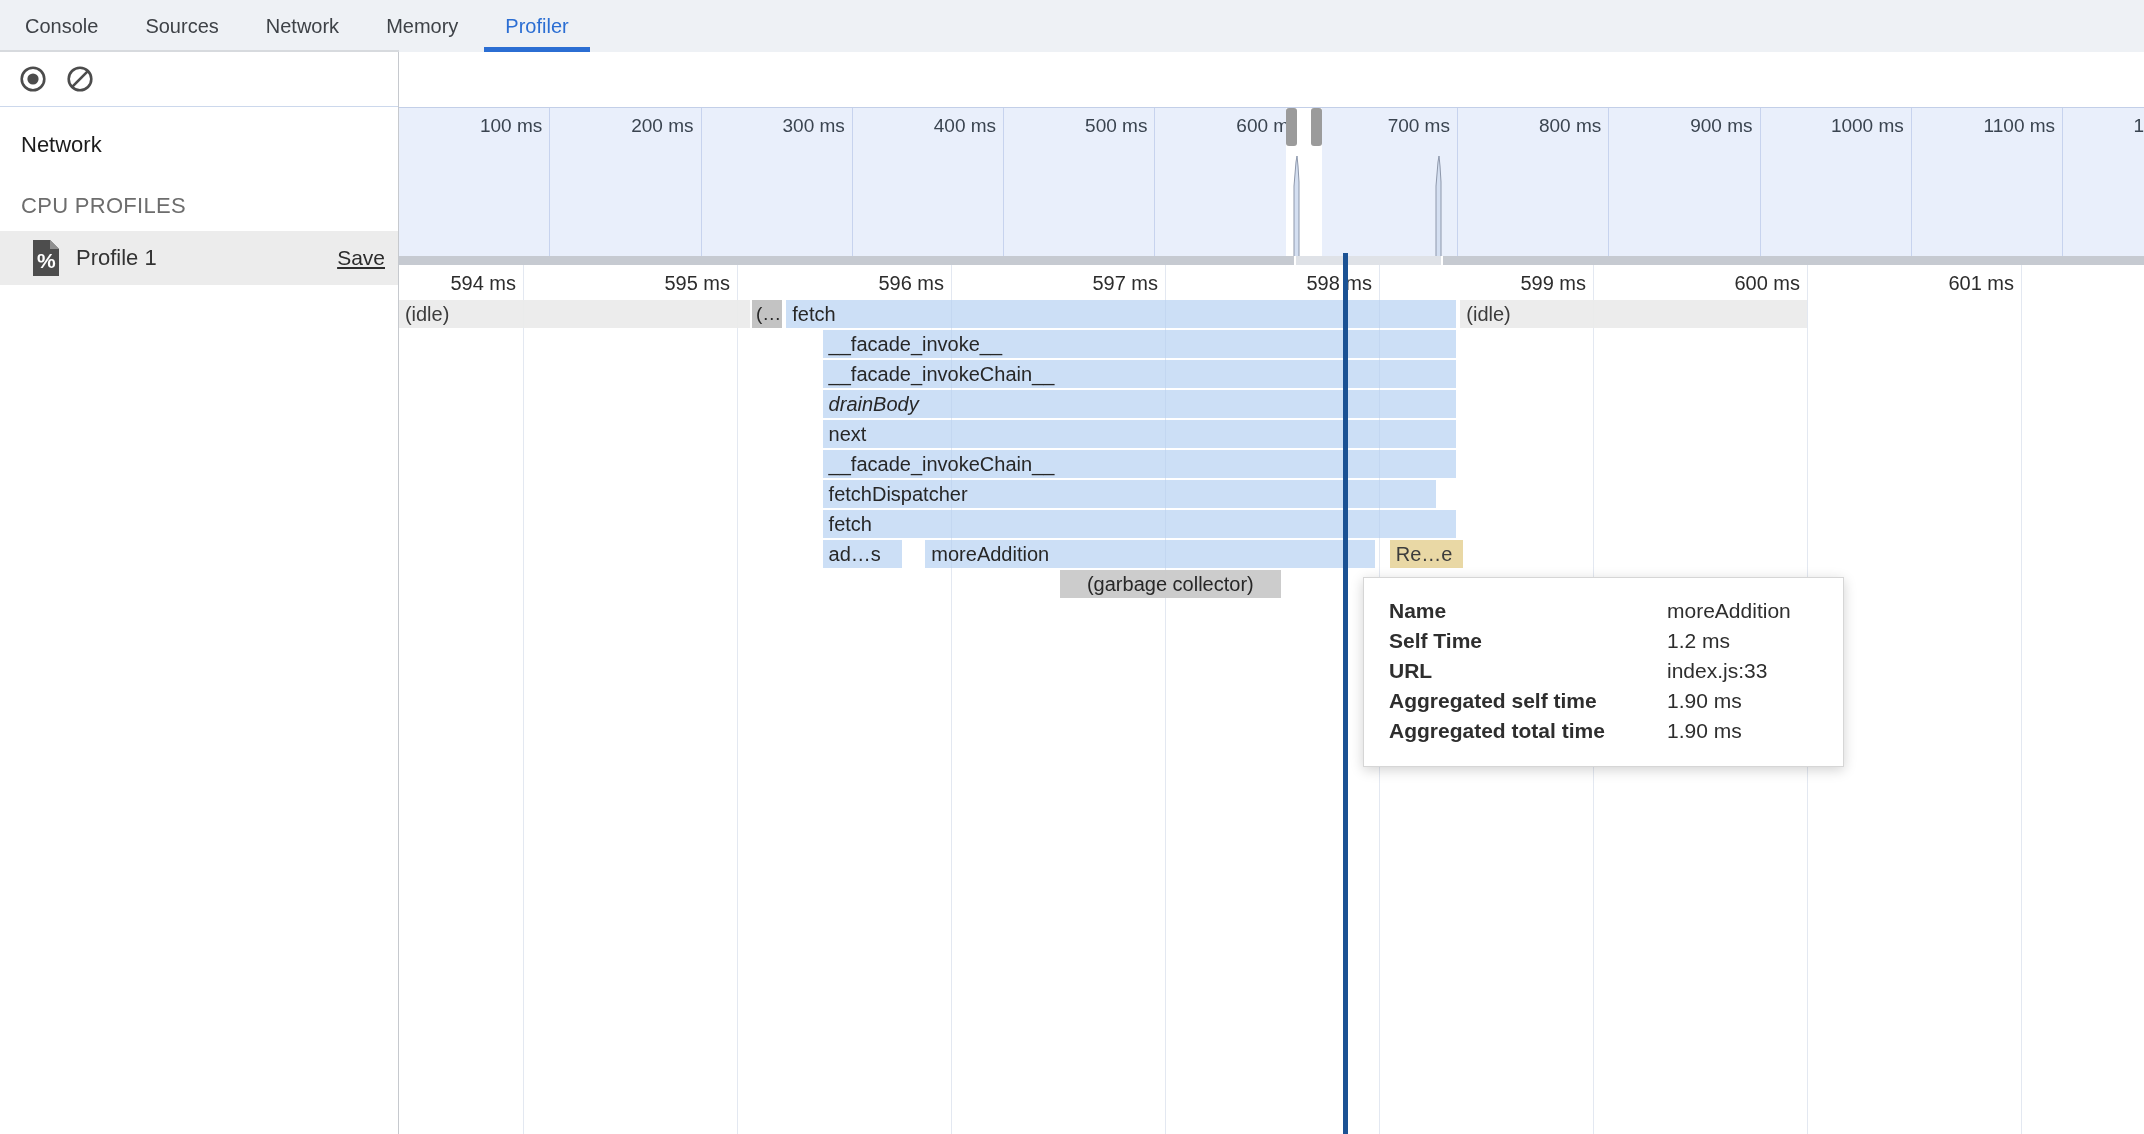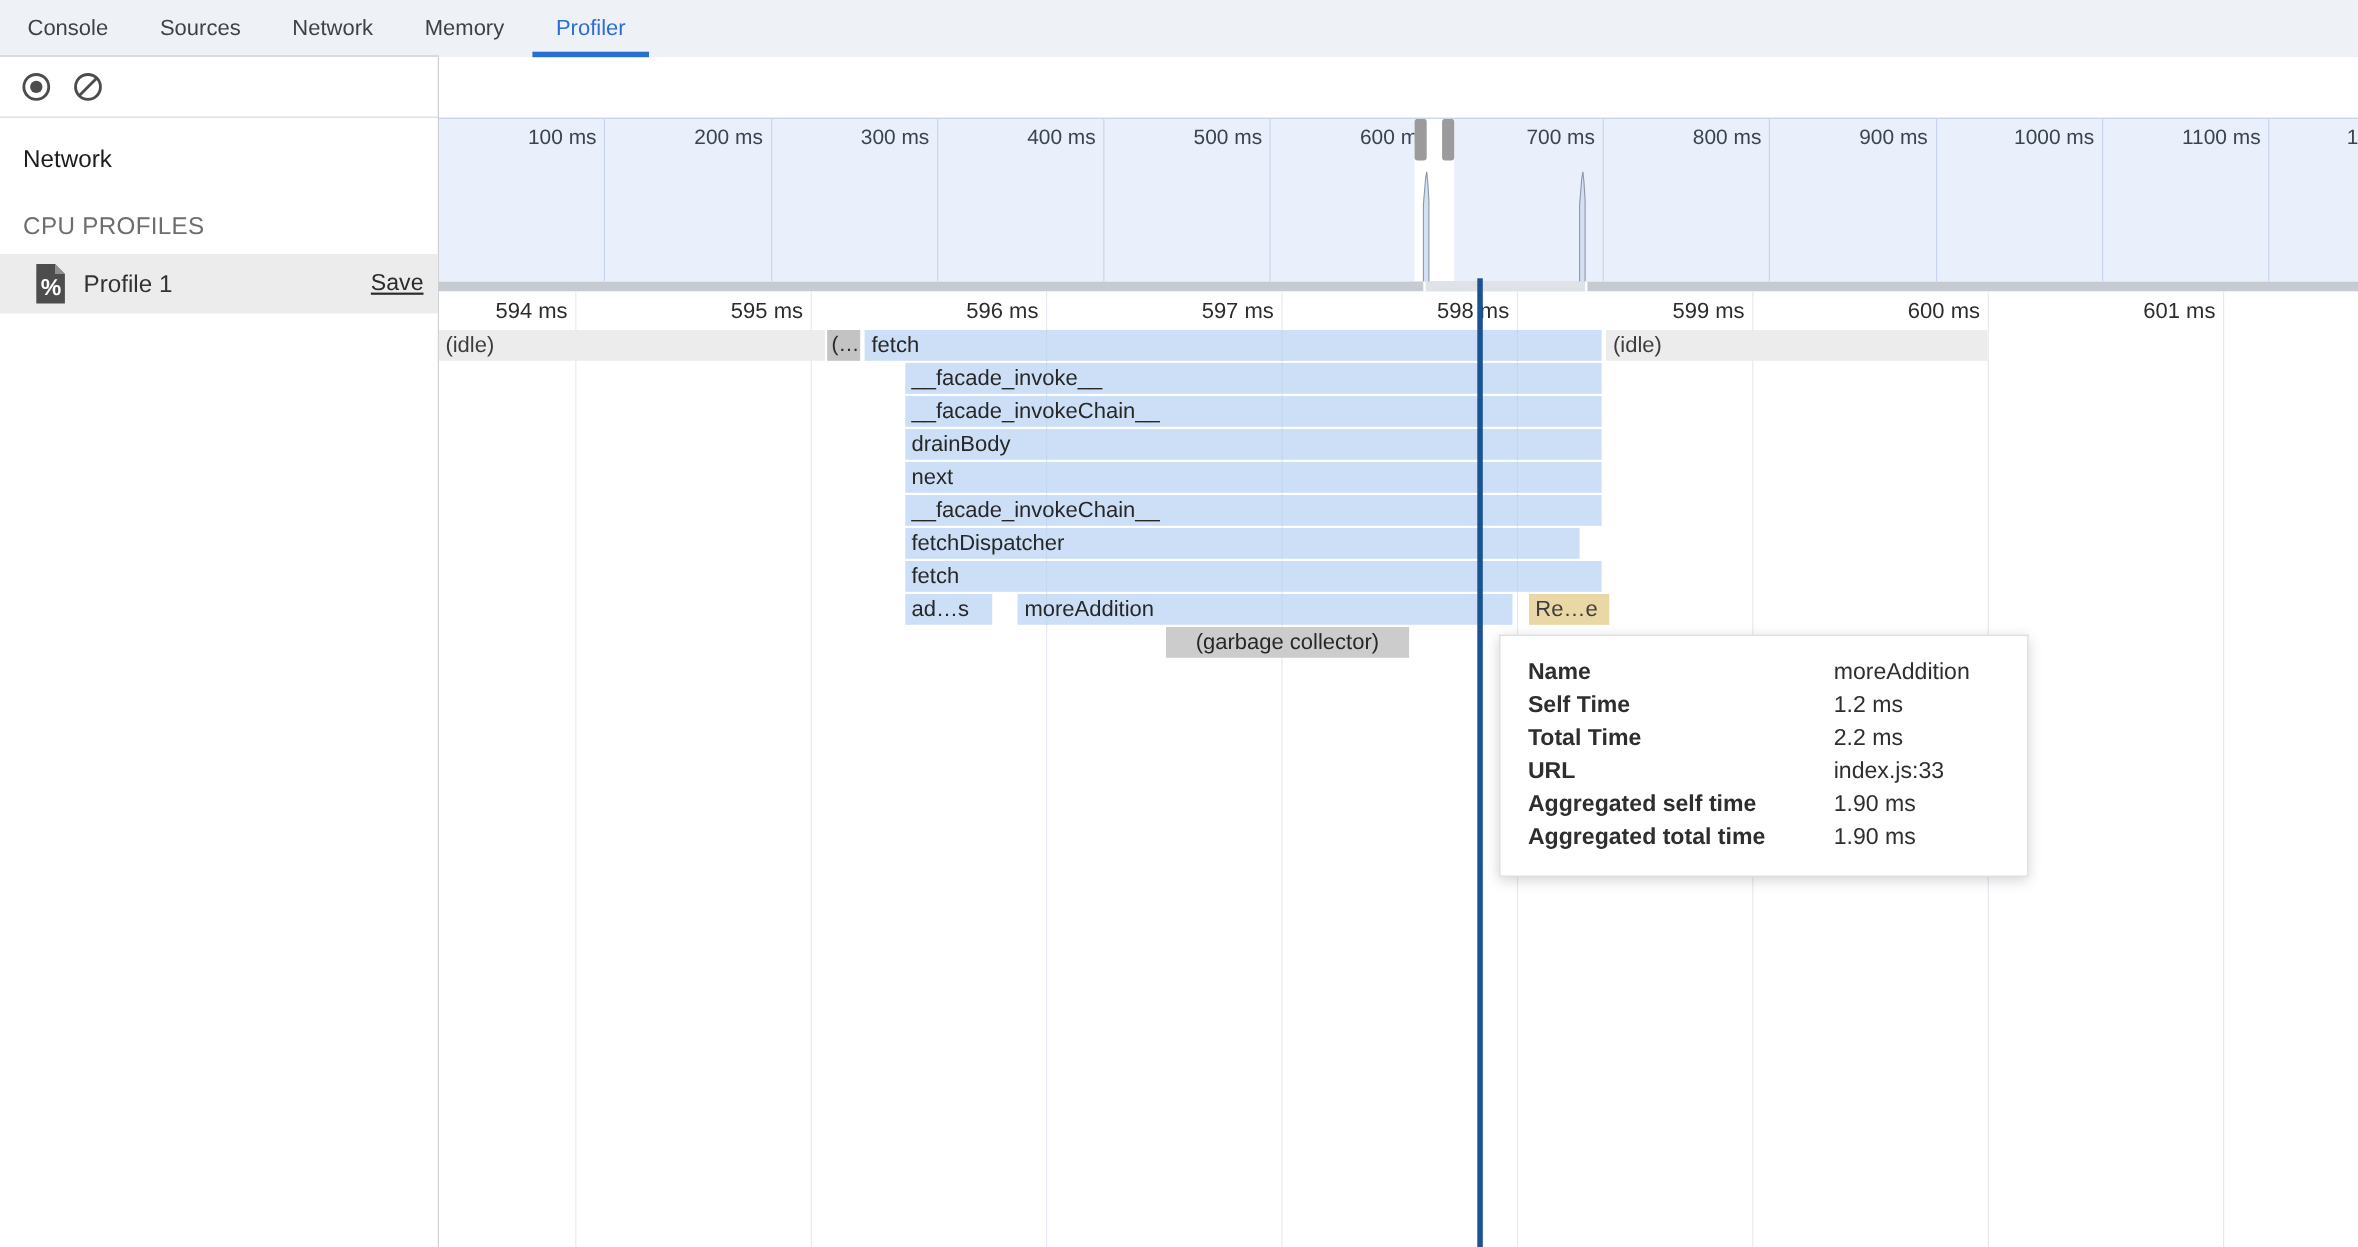--- a/index.html
+++ b/index.html
@@ -168,21 +168,21 @@
       <div class="grid" style="left: 1408px;"></div>
       <div class="ruler-label" style="left: 1281px;">600 ms</div>
       <div class="grid" style="left: 1622px;"></div>
       <div class="ruler-label" style="left: 1495px;">601 ms</div>
       <div class="frame idle" style="left: -0.12px; width: 350.96px; top: 35px;">(idle)</div>
       <div class="frame program" style="left: 352.98px; width: 29.96px; top: 35px;">(…</div>
       <div class="frame js" style="left: 387.22px; width: 669.82px; top: 35px;">fetch</div>
       <div class="frame idle" style="left: 1061.32px; width: 346.68px; top: 35px;">(idle)</div>
       <div class="frame js" style="left: 423.6px; width: 633.44px; top: 65px;">__facade_invoke__</div>
       <div class="frame js" style="left: 423.6px; width: 633.44px; top: 95px;">__facade_invokeChain__</div>
-      <div class="frame js" style="left: 423.6px; width: 633.44px; top: 125px;">drainBody</div>
+      <div class="frame js" style="left: 423.6px; width: 633.44px; top: 125px; font-style: italic;">drainBody</div>
       <div class="frame js" style="left: 423.6px; width: 633.44px; top: 155px;">next</div>
       <div class="frame js" style="left: 423.6px; width: 633.44px; top: 185px;">__facade_invokeChain__</div>
       <div class="frame js" style="left: 423.6px; width: 613px; top: 215px;">fetchDispatcher</div>
       <div class="frame js" style="left: 423.6px; width: 633.44px; top: 245px;">fetch</div>
       <div class="frame js" style="left: 423.6px; width: 79.18px; top: 275px;">ad…s</div>
       <div class="frame js" style="left: 526.32px; width: 449.4px; top: 275px;">moreAddition</div>
       <div class="frame js-hover" style="left: 990.7px; width: 73px; top: 275px;">Re…e</div>
       <div class="frame gc" style="left: 661.14px; width: 220.42px; top: 305px;">(garbage collector)</div>
     </div>
 
@@ -191,24 +191,20 @@
   <div class="tooltip">
     <div class="tt-row">
         <span class="tt-label">Name</span>
         <span>moreAddition</span>
       </div>
     <div class="tt-row">
         <span class="tt-label">Self Time</span>
         <span>1.2 ms</span>
       </div>
     <div class="tt-row">
-        <span class="tt-label">Total Time</span>
-        <span>2.2 ms</span>
-      </div>
-    <div class="tt-row">
         <span class="tt-label">URL</span>
         <span>index.js:33</span>
       </div>
     <div class="tt-row">
         <span class="tt-label">Aggregated self time</span>
         <span>1.90 ms</span>
       </div>
     <div class="tt-row">
         <span class="tt-label">Aggregated total time</span>
         <span>1.90 ms</span>

